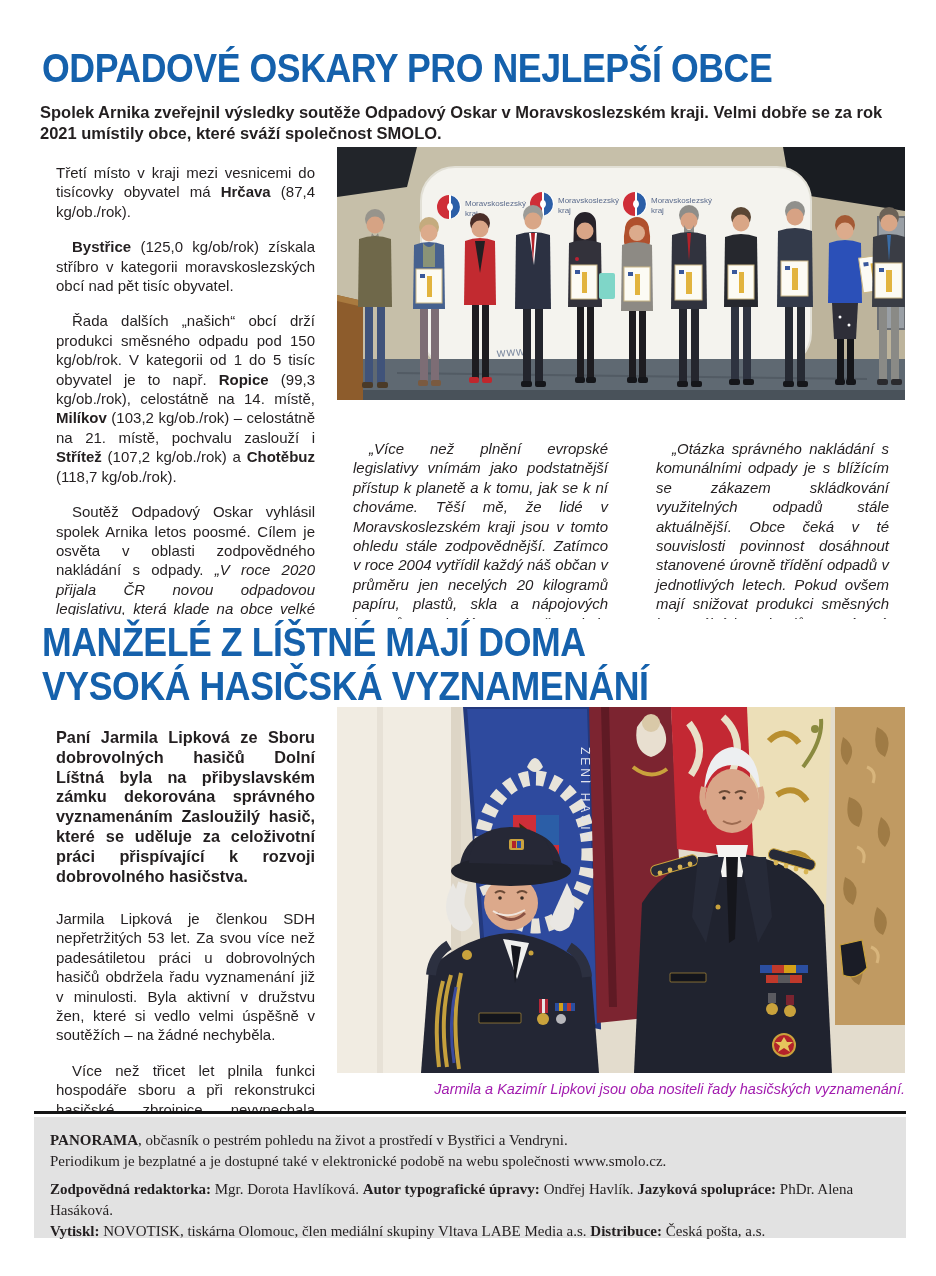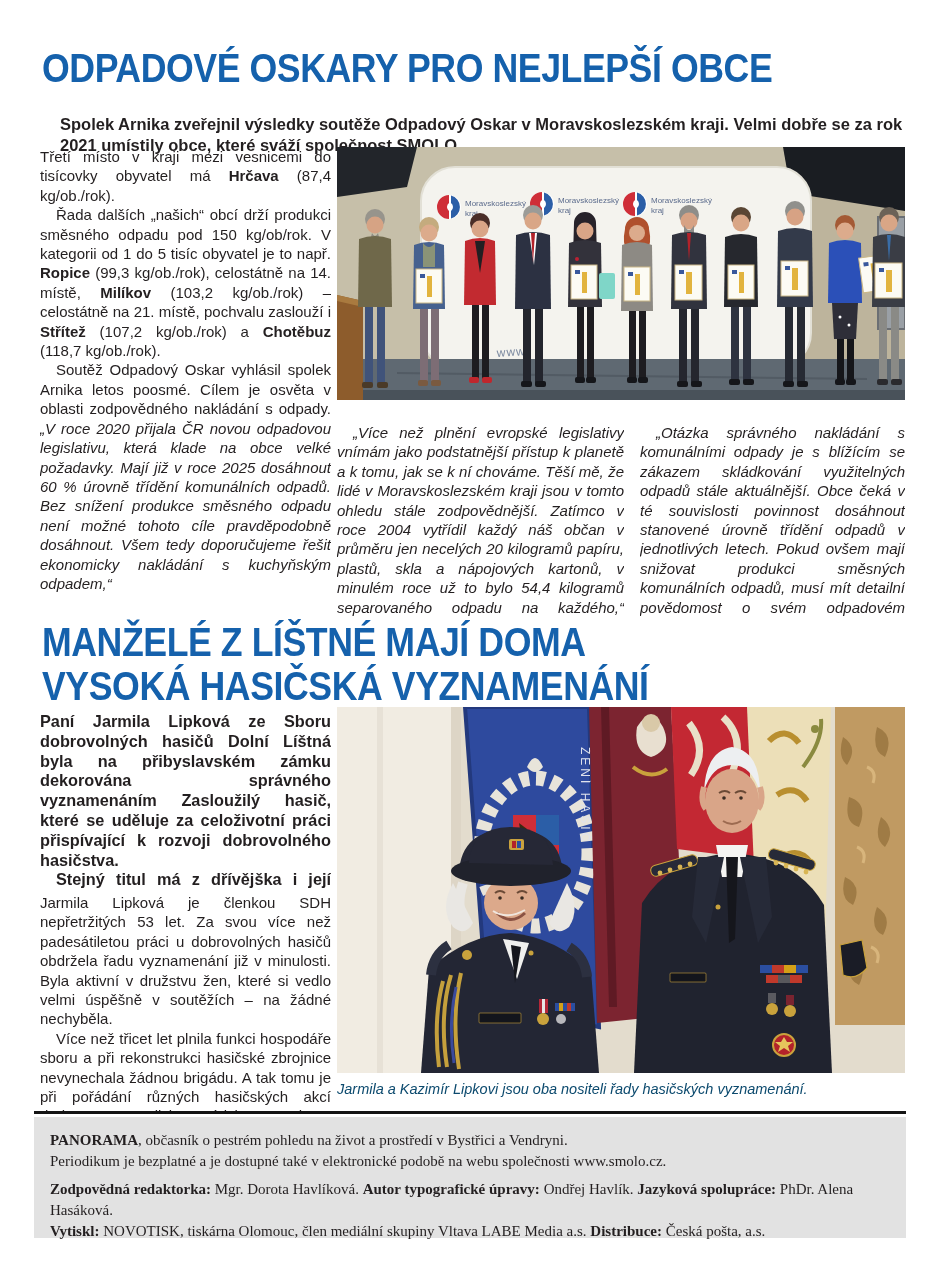--- a/index.html
+++ b/index.html
@@ -9,48 +9,49 @@
   .page{position:relative;width:936px;height:1276px;background:#fff;overflow:hidden;margin:0 auto;}
 
   .headline{position:absolute;color:var(--accent);font-weight:700;
     font-size:41px;line-height:44px;letter-spacing:-0.5px;white-space:nowrap;}
   .headline .hl-line{display:inline-block;transform:scaleX(0.87);transform-origin:left center;}
   .headline2 .hl-line{display:block;transform:scaleX(0.87);transform-origin:left center;white-space:nowrap;}
 
   .lead{position:absolute;font-weight:700;font-size:16.5px;line-height:20.5px;color:var(--ink);}
 
   .bodycol{position:absolute;font-size:15px;line-height:19.4px;text-align:justify;overflow:hidden;color:var(--ink);}
-  .bodycol p{margin:0;}
+  .bodycol p{margin:16px;}
   .ind{text-indent:16px;}
   .seg-b{font-weight:700;}
   .seg-i{font-style:italic;}
 
   .lead-col p{font-weight:700;font-size:16.3px;line-height:19.8px;}
 
   .photo{position:absolute;overflow:hidden;background:#c2410c;}
   .photo svg{display:block;}
 
-  .caption{position:absolute;font-style:italic;font-size:14.5px;line-height:18px;color:#0c4a6e;}
+  .caption{position:absolute;font-style:italic;font-size:14.5px;line-height:18px;color:#a21caf;text-align:right;}
 
   .footer-rule{position:absolute;background:#141414;}
   .footer-box{position:absolute;background:var(--footer-bg);padding:13px 16px 0 16px;font-size:15px;line-height:21px;color:var(--ink);}
   .footer-box .grp{margin-bottom:7px;}
   .footer-box p{margin:0;font-family:Liberation Serif, serif;}
 </style>
 </head>
 <body>
 
 <div class="page">
 
   <h1 class="headline" style="left:42px;top:46px;width:880px;"><span class="hl-line">ODPADOVÉ OSKARY PRO NEJLEPŠÍ OBCE</span></h1>
 
-  <div class="lead" style="left:40px;top:114px;width:864px;margin-left:20px;">Spolek Arnika zveřejnil výsledky soutěže Odpadový Oskar v Moravskoslezském kraji. Velmi dobře se za rok 2021 umístily obce, které sváží společnost SMOLO.</div>
+  <div class="lead" style="left:40px;top:102px;width:864px;">Spolek Arnika zveřejnil výsledky soutěže Odpadový Oskar v Moravskoslezském kraji. Velmi dobře se za rok 2021 umístily obce, které sváží společnost SMOLO.</div>
 
   <div class="bodycol" style="left:40px;top:147px;width:291px;height:468px;">
     <p><span>Třetí místo v kraji mezi vesnicemi do tisícovky obyvatel má </span><span class="seg-b">Hrčava</span><span> (87,4 kg/ob./rok).</span></p>
+    <p class="ind"><span class="seg-b">Bystřice</span><span> (125,0 kg/ob/rok) získala stříbro v kategorii moravskoslezských obcí nad pět tisíc obyvatel.</span></p>
     <p class="ind"><span>Řada dalších „našich“ obcí drží produkci směsného odpadu pod 150 kg/ob/rok. V kategorii od 1 do 5 tisíc obyvatel je to např. </span><span class="seg-b">Ropice</span><span> (99,3 kg/ob./rok), celostátně na 14. místě, </span><span class="seg-b">Milíkov</span><span> (103,2 kg/ob./rok) – celostátně na 21. místě, pochvalu zaslouží i </span><span class="seg-b">Střítež</span><span> (107,2 kg/ob./rok) a </span><span class="seg-b">Chotěbuz</span><span> (118,7 kg/ob./rok).</span></p>
     <p class="ind"><span>Soutěž Odpadový Oskar vyhlásil spolek Arnika letos poosmé. Cílem je osvěta v oblasti zodpovědného nakládání s odpady. </span><span class="seg-i">„V roce 2020 přijala ČR novou odpadovou legislativu, která klade na obce velké požadavky. Mají již v roce 2025 dosáhnout 60 % úrovně třídění komunálních odpadů. Bez snížení produkce směsného odpadu není možné tohoto cíle pravděpodobně dosáhnout. Všem tedy doporučujeme řešit ekonomicky nakládání s kuchyňským odpadem,“</span></p>
   </div>
 
   <div class="photo" style="left:337px;top:147px;width:568px;height:253px;">
     <svg width="568" height="253" viewBox="0 0 568 253">
       <rect width="568" height="253" fill="#c6bfa9"></rect>
       <rect x="460" width="108" height="253" fill="#bdb49c"></rect>
       <polygon points="0,0 80,0 70,40 0,50" fill="#22252a"></polygon>
       <polygon points="446,0 568,0 568,64 454,46" fill="#1a1d22"></polygon>

